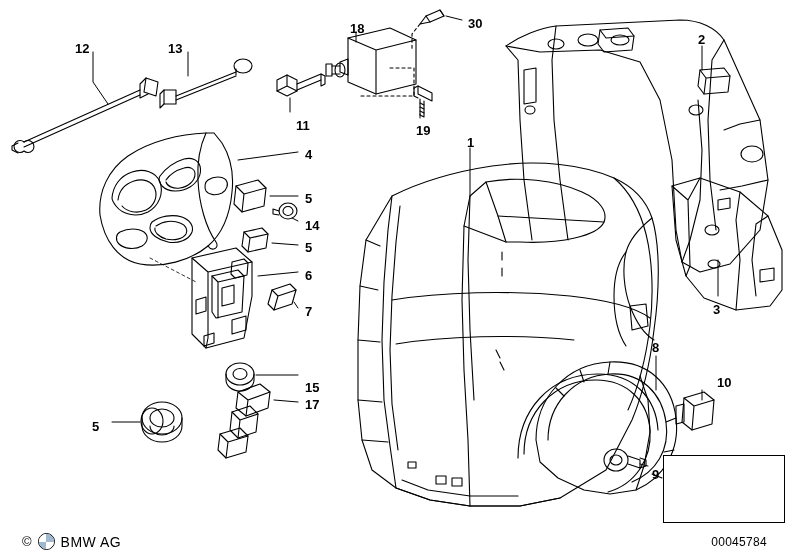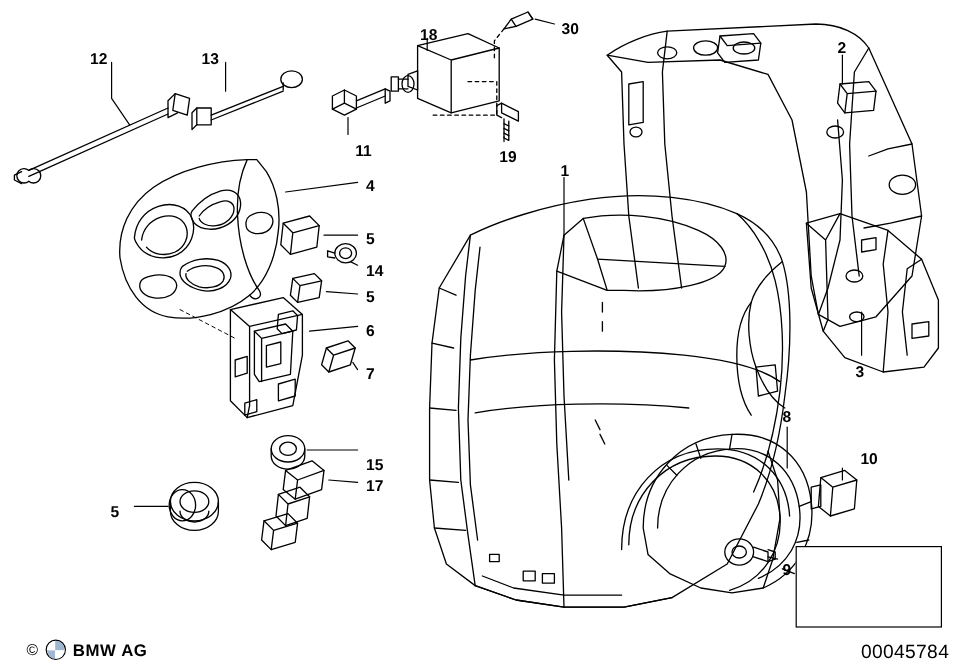--- a/index.html
+++ b/index.html
@@ -57,30 +57,30 @@
     height: 50%;
     box-sizing: border-box;
   }
   .bmw-roundel .q1 { left: 0; top: 0; background: #fff; }
   .bmw-roundel .q2 { right: 0; top: 0; background: #9fb7cf; }
   .bmw-roundel .q3 { left: 0; bottom: 0; background: #9fb7cf; }
   .bmw-roundel .q4 { right: 0; bottom: 0; background: #fff; }
   .bmw-text {
     font-family: "Liberation Sans", sans-serif;
     font-size: 14px;
-    font-weight: bold;
+    font-weight: normal;
     letter-spacing: 0.5px;
     color: #000;
   }
   #part-number {
     position: absolute;
-    right: 8px;
+    right: 32px;
     top: 535px;
     font-family: "Liberation Sans", sans-serif;
-    font-size: 16px;
+    font-size: 12px;
     color: #000;
     letter-spacing: 0.3px;
   }
   #thumb-box {
     position: absolute;
     left: 663px;
     top: 455px;
     width: 122px;
     height: 68px;
     border: 1px solid #000;

